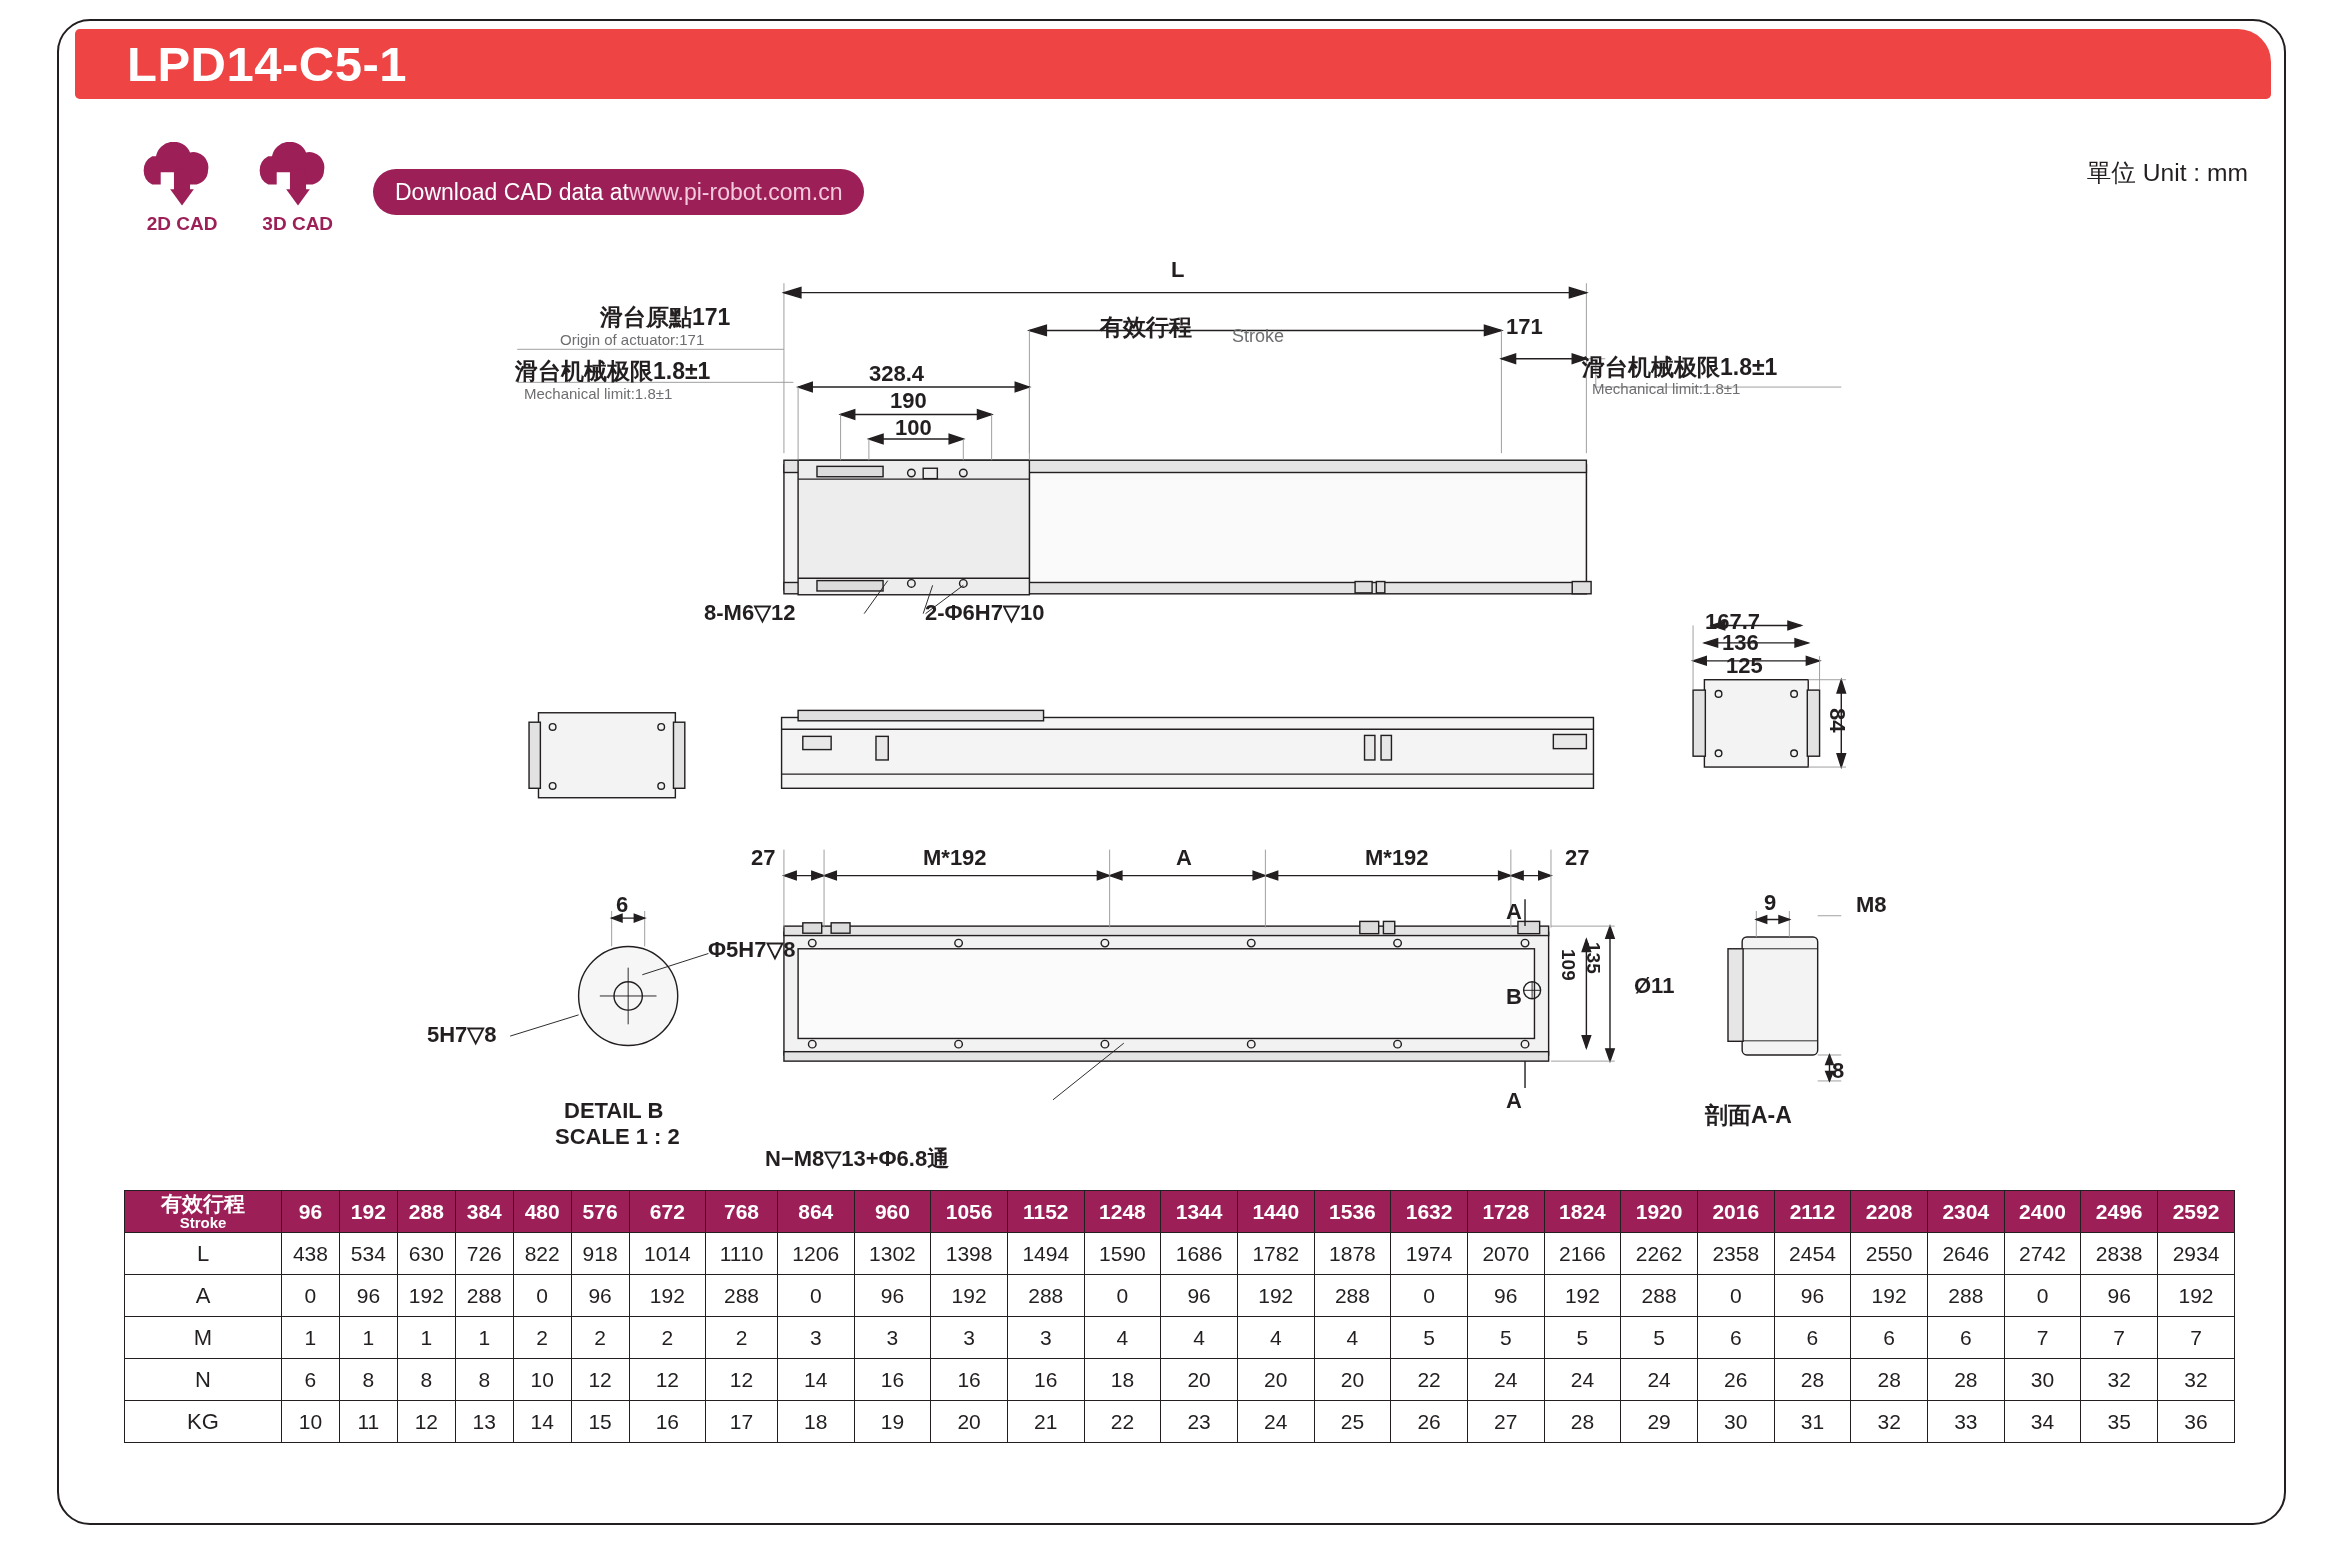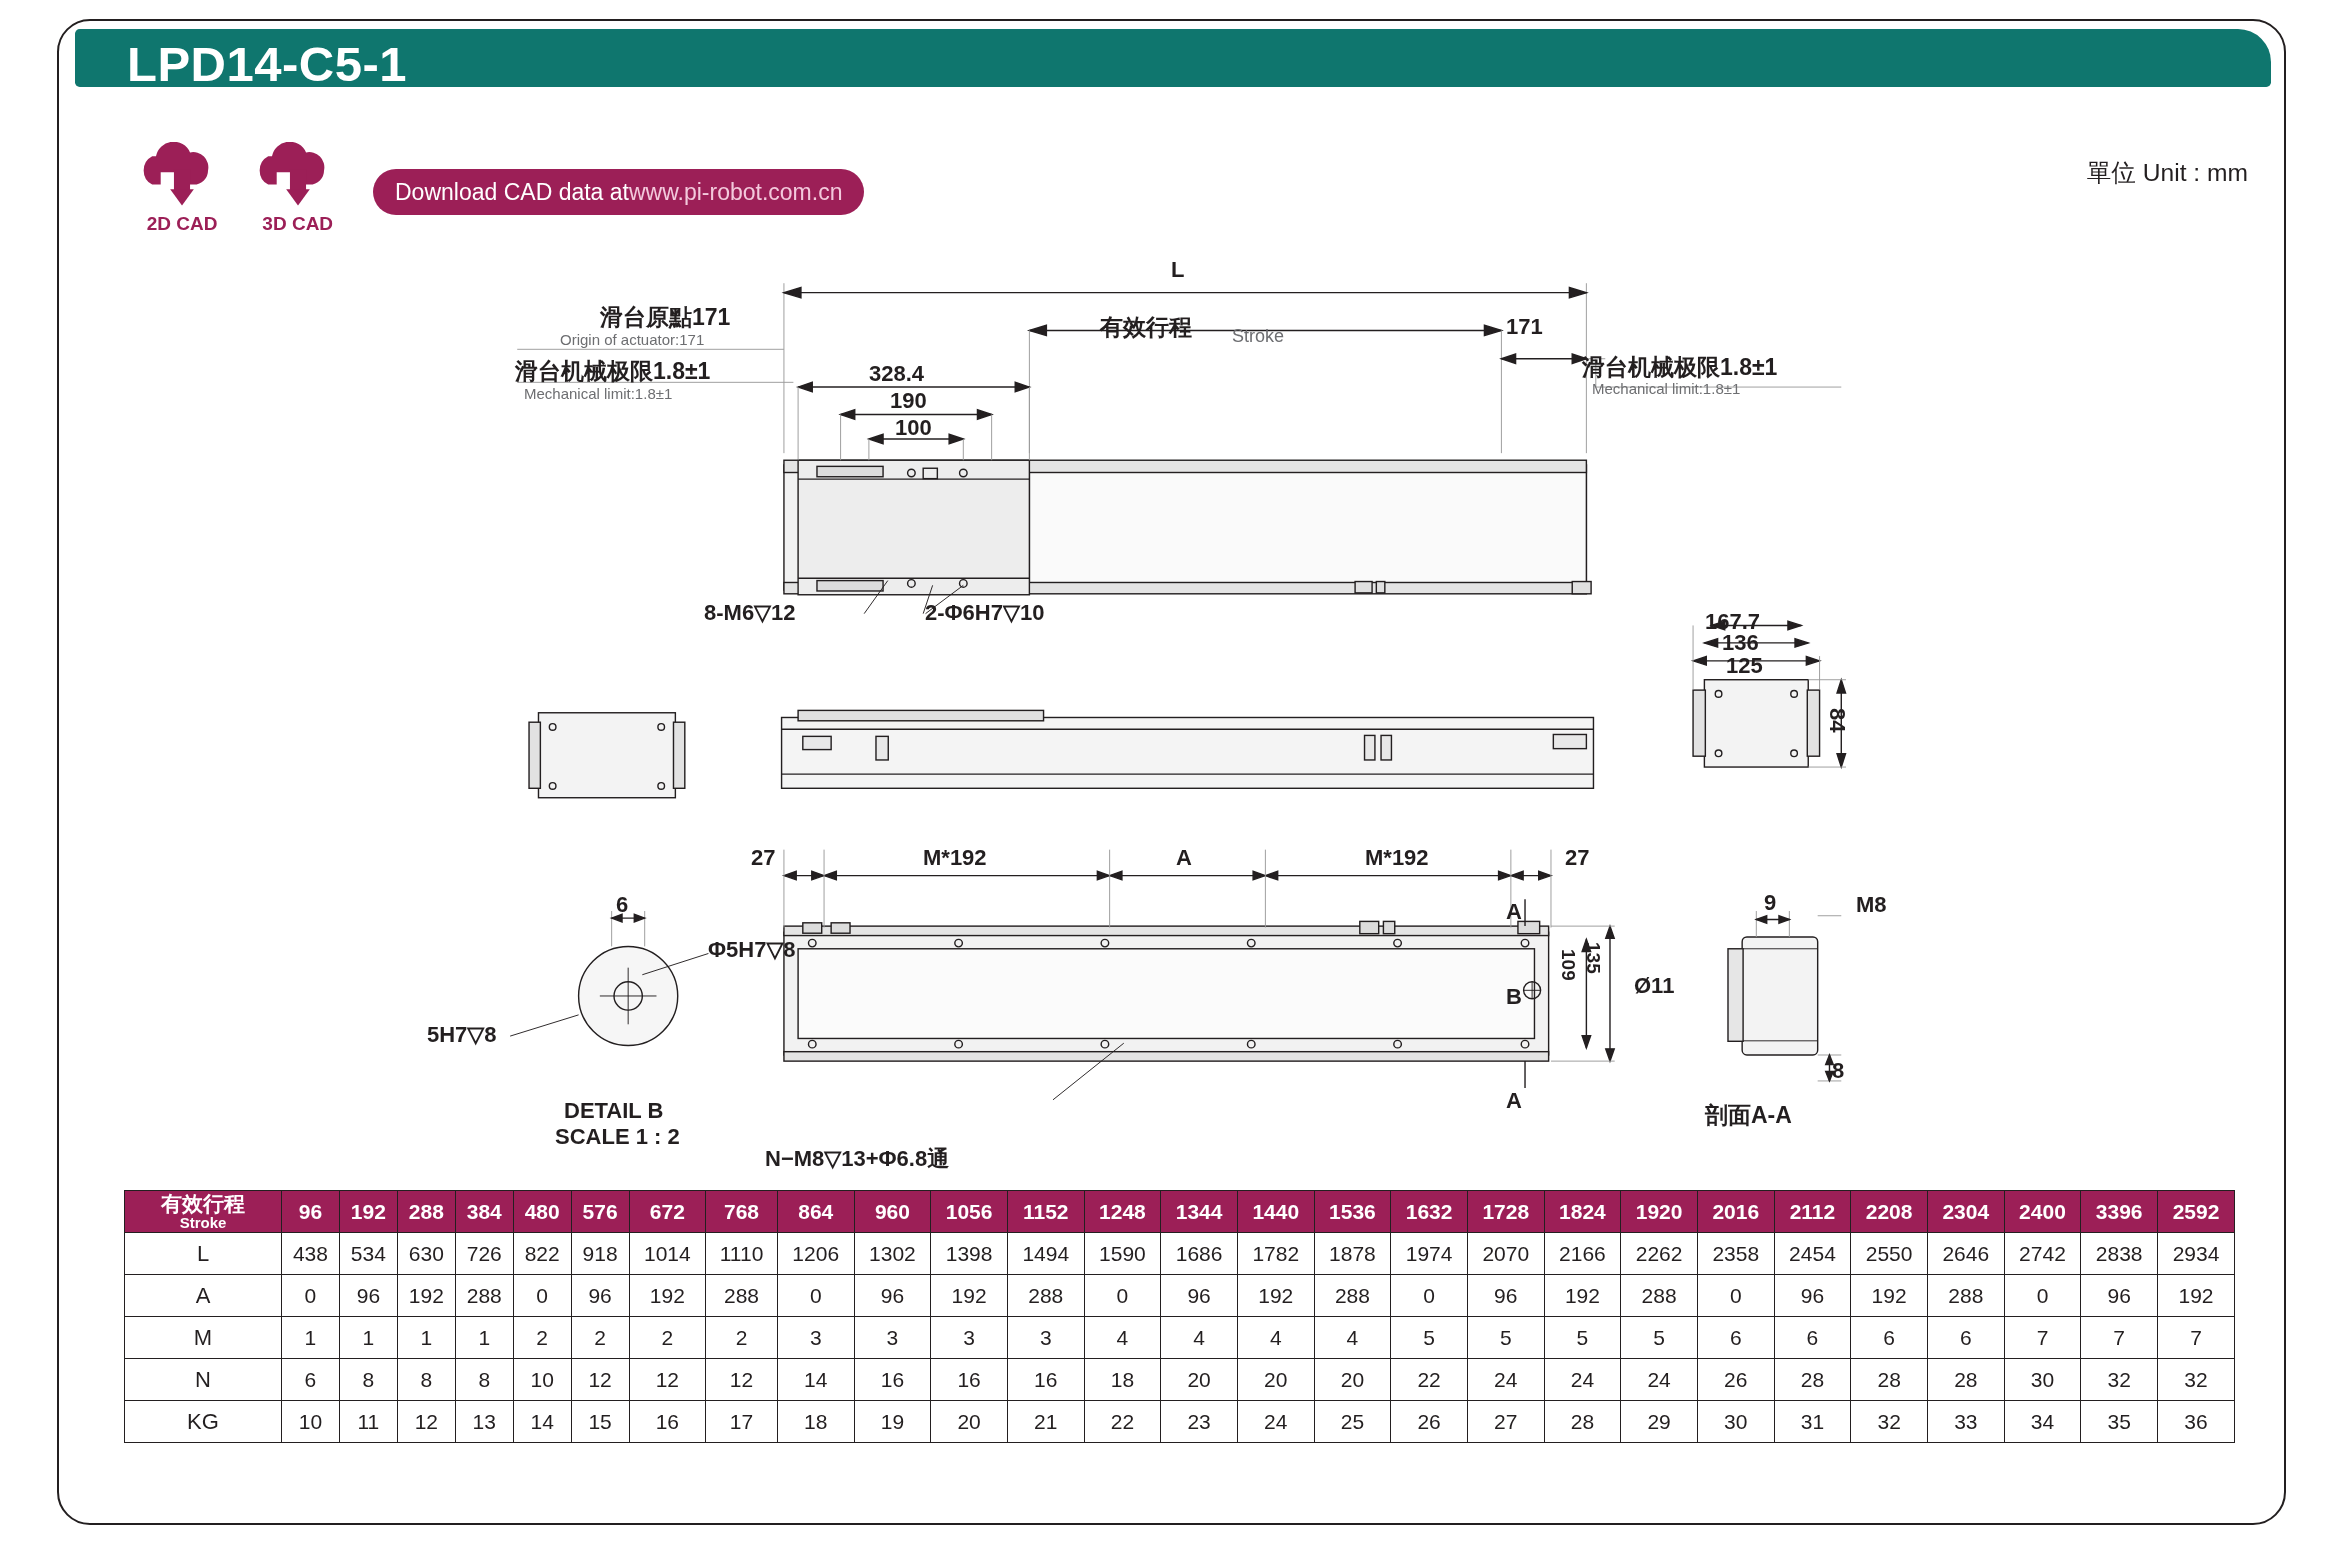--- a/index.html
+++ b/index.html
@@ -1,19 +1,19 @@
 <!DOCTYPE html>
 <html style="font-size:7.6px"><head>
 <meta charset="utf-8">
 <style>
   html,body{margin:0;padding:0;background:#ffffff;}
   body{width:2342px;height:1561px;font-family:"Liberation Sans", sans-serif;color:#231f20;overflow:hidden;}
   .page{position:relative;width:2342px;height:1561px;}
   .frame{position:absolute;left:57px;top:19px;width:2229px;height:1506px;border:2.8px solid #231f20;border-radius:33px;box-sizing:border-box;background:#fff;}
-  .titlebar{position:absolute;left:75px;top:29px;width:2196px;height:58px;background:#0f766e;border-radius:4.7px 33px 4.7px 4.7px;text-decoration:underline;}
+  .titlebar{position:absolute;left:75px;top:29px;width:2196px;height:70px;background:#ef4444;border-radius:4.7px 33px 4.7px 4.7px;text-decoration:underline;}
   .titlebar .t{position:absolute;left:52px;top:6.6px;font-size:49px;font-weight:bold;color:#ffffff;letter-spacing:0.5px;}
   .unit{position:absolute;right:94px;top:156px;font-size:24.6px;color:#231f20;}
   
   .cadwrap{position:absolute;left:137px;top:142px;}
   .cloud{position:relative;width:90px;height:71px;display:inline-block;margin-right:23.6px;vertical-align:top;}
   .cloudlabel{position:absolute;top:71px;width:90px;text-align:center;font-size:19px;color:#9c1f57;font-weight:bold;}
   .dlbtn{position:absolute;left:373px;top:169px;height:46px;background:#9c1f57;border-radius:23px;padding:0 22px;display:flex;align-items:center;}
   .dlbtn span{font-size:23px;color:#fff;}
   .dlbtn .url{color:#f3c9dc;}
   
@@ -338,21 +338,21 @@
           <th class="hdr">1536</th>
           <th class="hdr">1632</th>
           <th class="hdr">1728</th>
           <th class="hdr">1824</th>
           <th class="hdr">1920</th>
           <th class="hdr">2016</th>
           <th class="hdr">2112</th>
           <th class="hdr">2208</th>
           <th class="hdr">2304</th>
           <th class="hdr">2400</th>
-          <th class="hdr">3396</th>
+          <th class="hdr">2496</th>
           <th class="hdr">2592</th>
         </tr>
     </thead>
     <tbody id="tbody">
         <tr>
           <td class="rowlabel">L</td>
           <td>438</td>
           <td>534</td>
           <td>630</td>
           <td>726</td>

